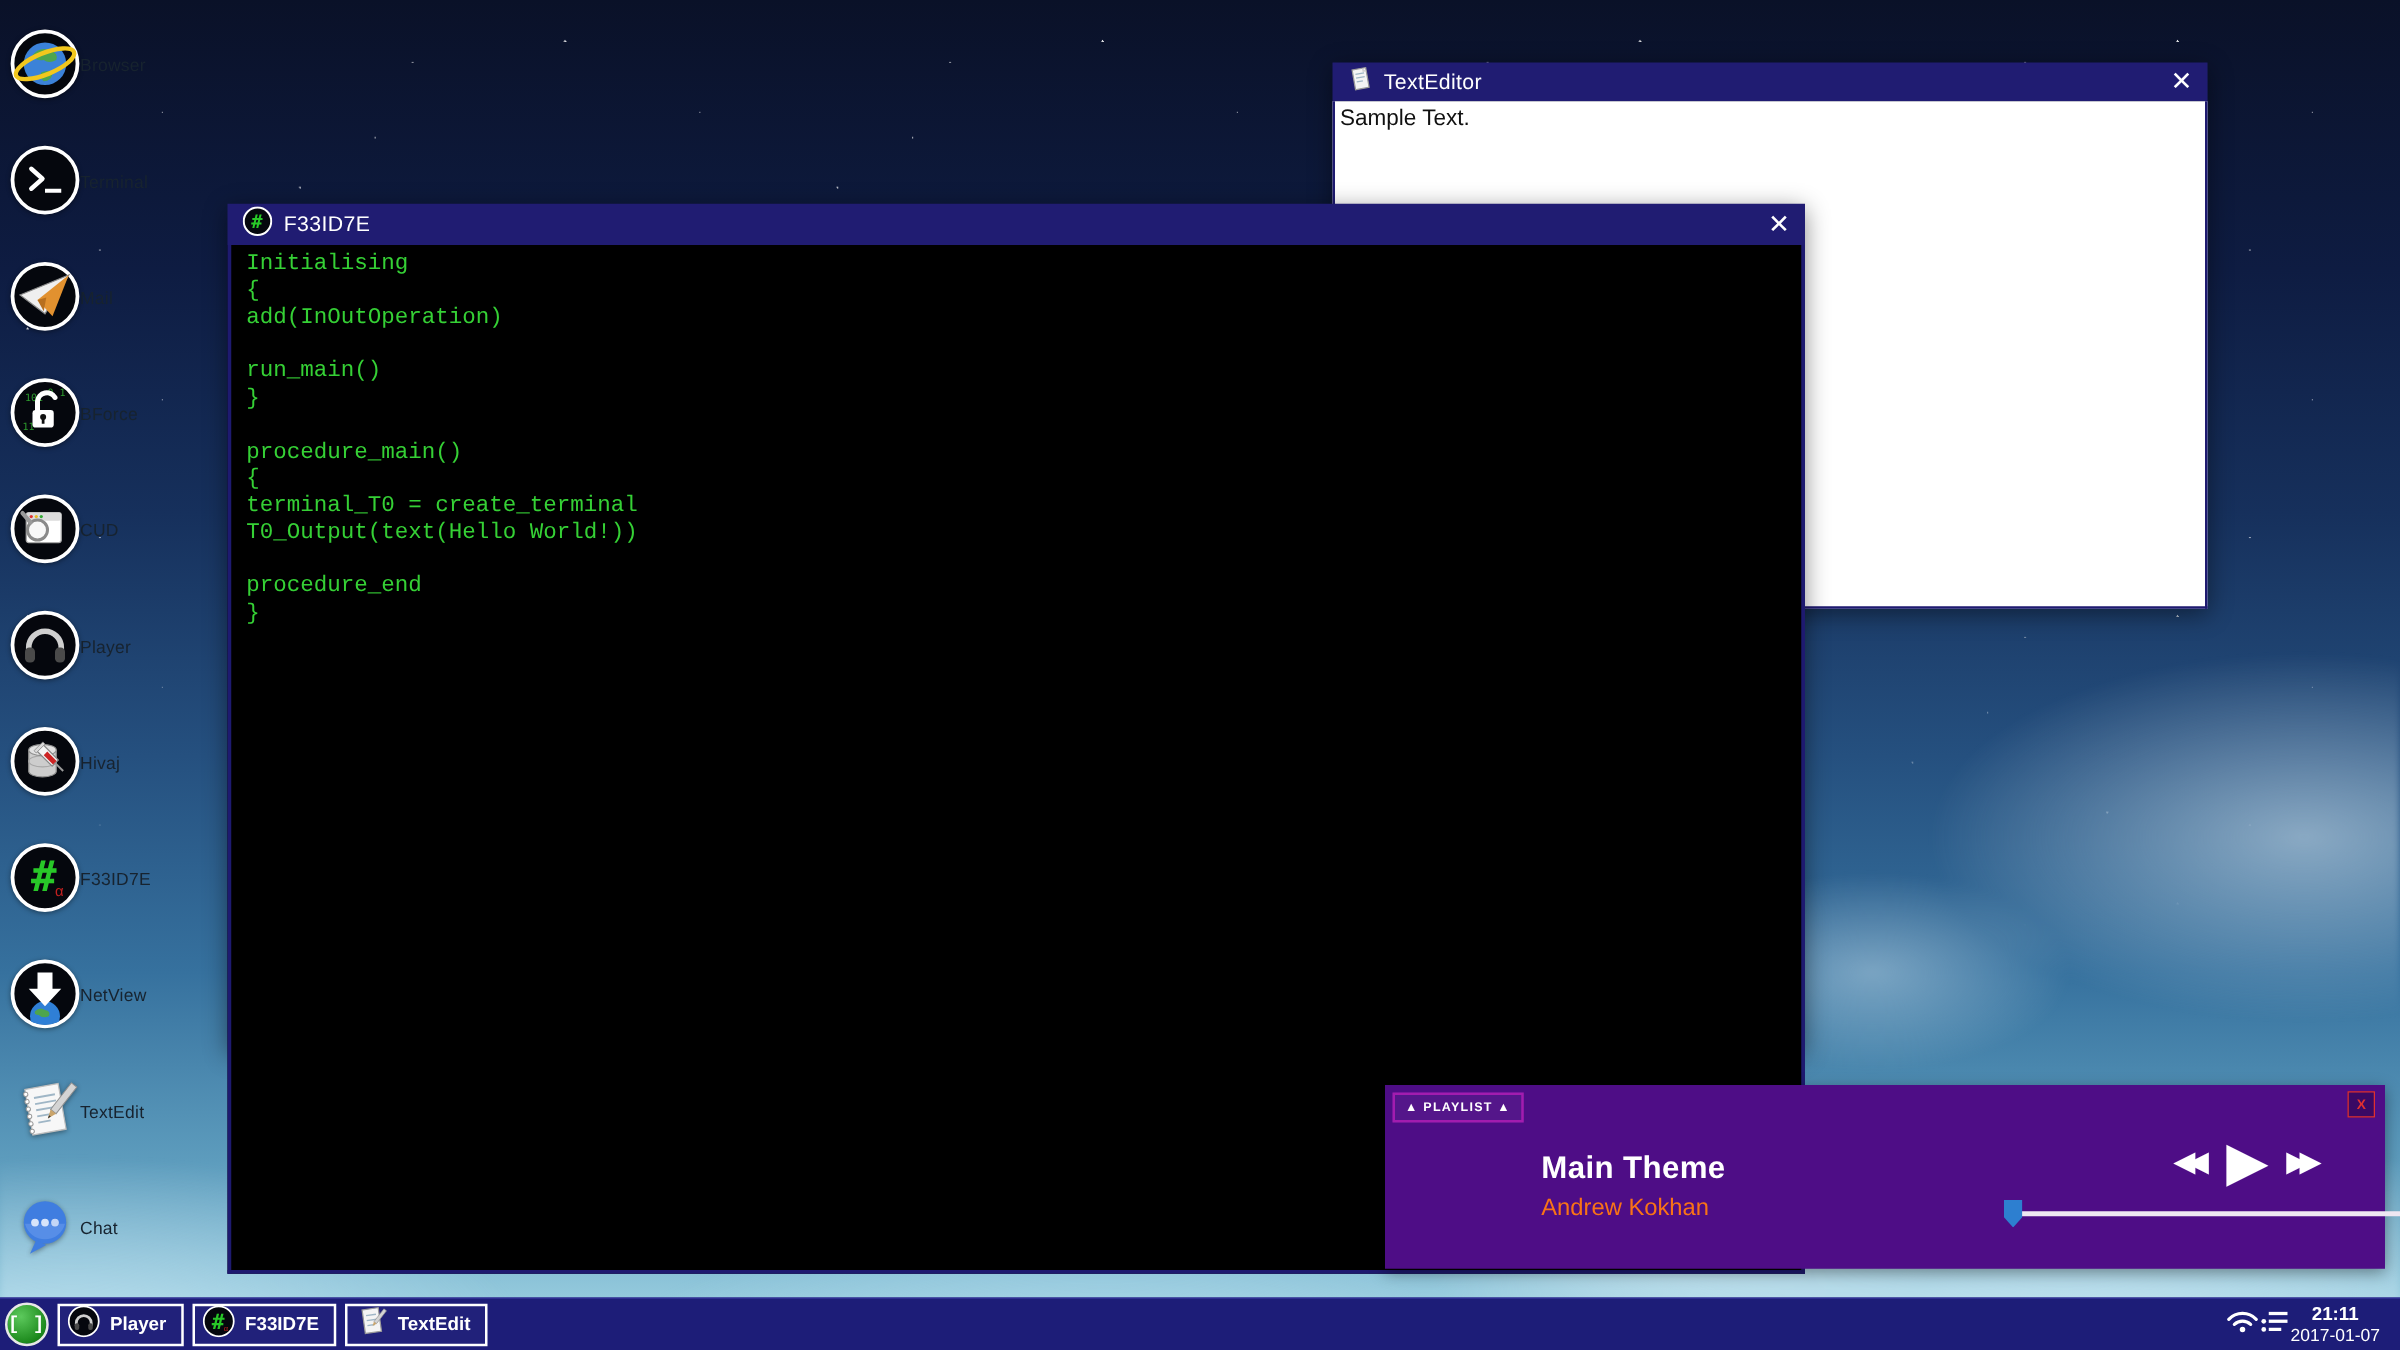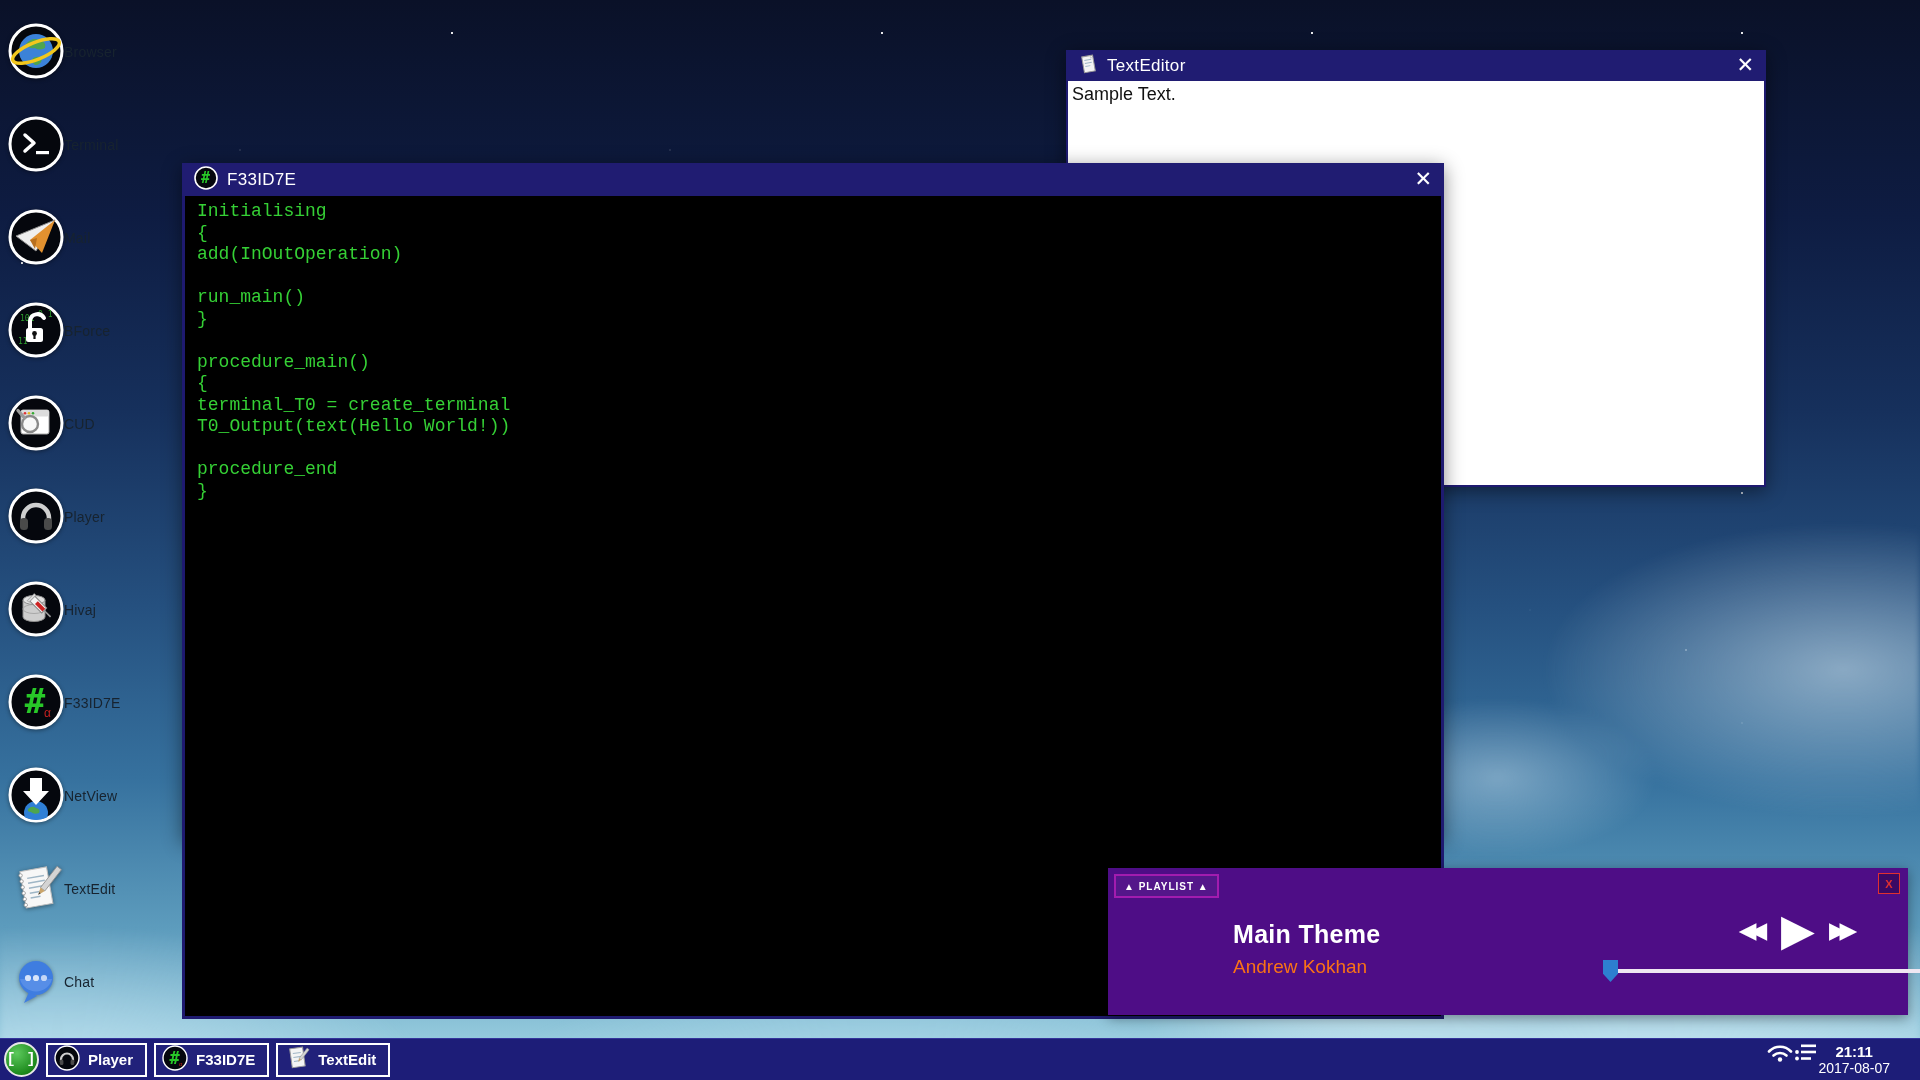--- a/index.html
+++ b/index.html
@@ -89,21 +89,21 @@
 
   
   .taskbar { position:absolute; left:0; bottom:0; width:1920px; height:42px; background:#1d1d78; border-top:1px solid #34349a; z-index:50; display:flex; align-items:center; }
   .start-btn { width:35px; height:35px; border-radius:50%; margin-left:4px;
     background:radial-gradient(circle at 35% 30%, #5cc95c, #1d8a1d 70%, #0d5c0d);
     border:2px solid #e8e8e8; color:#fff; font-weight:bold; font-size:15px;
     display:flex; align-items:center; justify-content:center; letter-spacing:1px; cursor:pointer;
     font-family:"Liberation Mono", monospace; }
   .task-btn { height:34px; margin-left:7px; padding:0 12px 0 6px; border:2px solid #fff; display:flex; align-items:center; gap:8px; cursor:pointer; background:rgba(255,255,255,.02); }
   .task-btn .tlabel { color:#fff; font-size:15px; font-weight:bold; }
-  .tray { margin-left:auto; display:flex; align-items:flex-start; padding-right:30px; }
+  .tray { margin-left:auto; display:flex; align-items:center; padding-right:16px; }
   .clock { display:flex; flex-direction:column; align-items:center; color:#fff; line-height:1.15; }
   .clock .time { font-size:15px; font-weight:bold; }
   .clock .date { font-size:14px; }
 
   .circ-badge { filter:drop-shadow(0 1px 2px rgba(0,0,0,.4)); }
 </style>
 </head>
 <body>
 
 <div class="desktop">
@@ -401,17 +401,17 @@
         <svg viewBox="0 0 24 18" width="24" height="18">
           <rect x="7" y="1.5" width="15" height="2.6" fill="#fff"></rect>
           <circle cx="3" cy="9" r="1.9" fill="#fff"></circle>
           <rect x="7" y="7.7" width="15" height="2.6" fill="#fff"></rect>
           <circle cx="3" cy="15.5" r="1.9" fill="#fff"></circle>
           <rect x="7" y="14.2" width="10" height="2.6" fill="#fff"></rect>
         </svg>
       </span>
       <div class="clock">
         <span class="time">21:11</span>
-        <span class="date">2017-08-07</span>
+        <span class="date">2017-01-07</span>
       </div>
     </div>
   </div>
 </div>
 
 </body></html>

